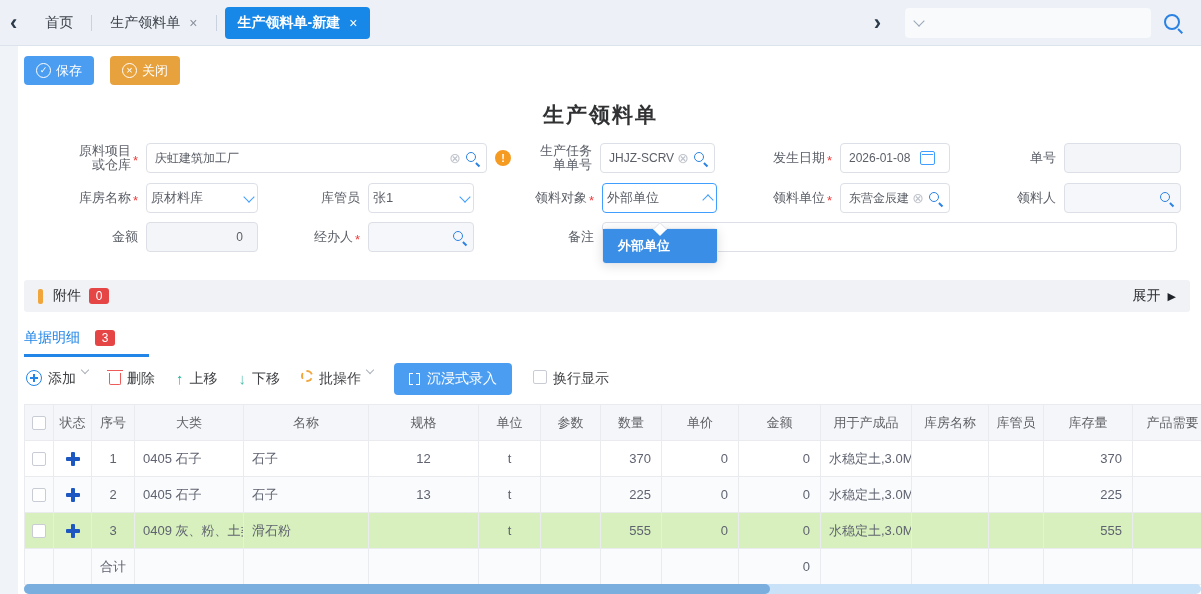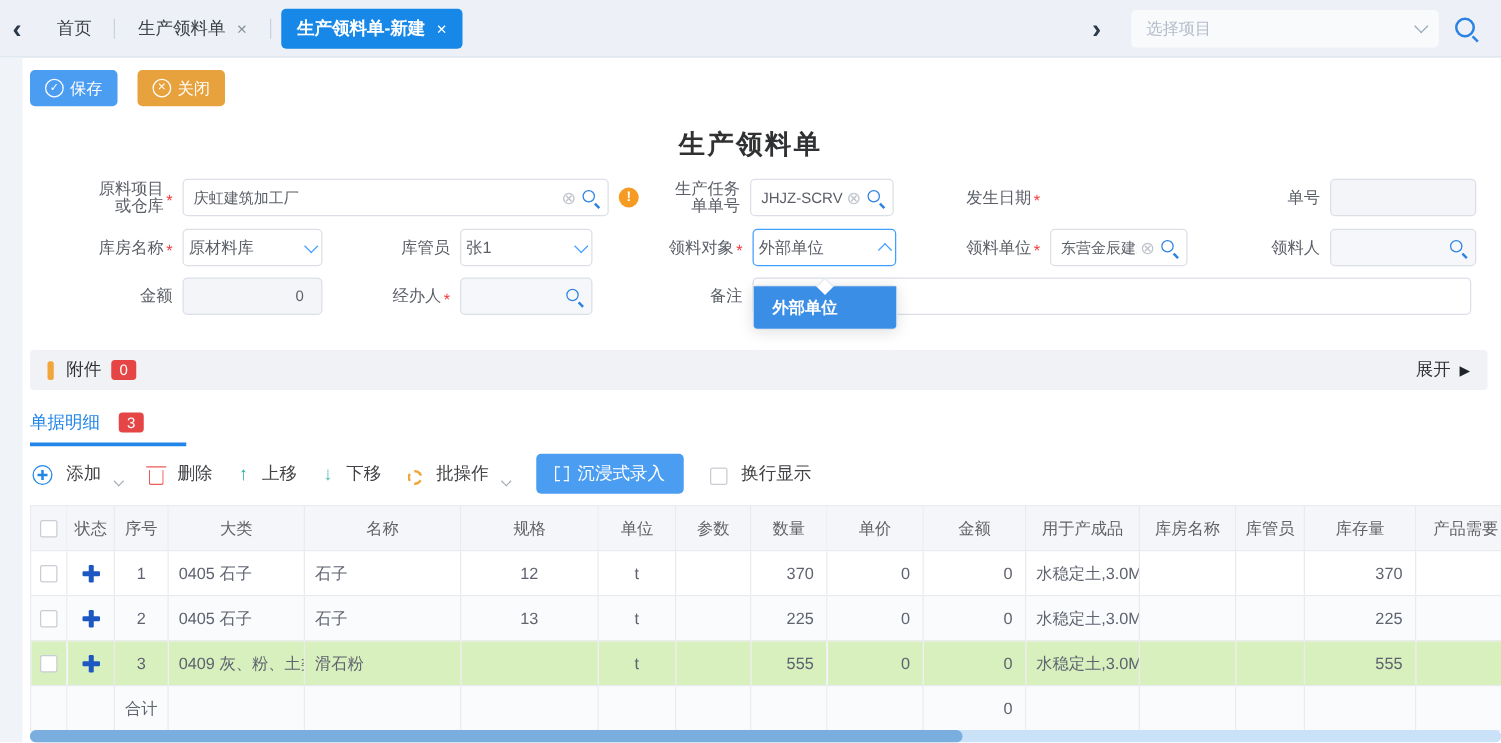--- a/index.html
+++ b/index.html
@@ -91,21 +91,21 @@
     text-align:center;margin-left:8px;line-height:14px}
   .expand{margin-left:auto;display:flex;align-items:center;gap:7px;font-size:14px;color:#303133;cursor:pointer}
   .expand-tri{font-size:11px;color:#1f2329}
   .expand-tri::before{content:"\25B6"}
   
   .detail-tab{position:absolute;left:24px;top:329px;display:inline-flex;align-items:center;gap:7px;
     padding:0 34px 7px 0;border-bottom:3px solid #2186e8;cursor:pointer}
   .detail-tab .dt-label{color:#2186e8;font-size:14px}
   
   .grid-toolbar{position:absolute;left:26px;top:362px;display:flex;align-items:center;gap:21px;height:34px}
-  .tool{display:flex;align-items:flex-end;gap:11px;font-size:14px;color:#404245;cursor:pointer}
+  .tool{display:flex;align-items:flex-start;gap:6px;font-size:14px;color:#404245;cursor:pointer}
   .icon-circle-plus{width:14px;height:14px;border:1.4px solid #2186e8;border-radius:50%;position:relative;flex:none}
   .icon-circle-plus::before{content:"";position:absolute;left:3px;top:6px;width:8px;height:1.6px;background:#2186e8}
   .icon-circle-plus::after{content:"";position:absolute;left:6.2px;top:3px;width:1.6px;height:8px;background:#2186e8}
   .icon-trash{position:relative;width:10px;height:11px;border:1.4px solid #ee5b5b;border-top:none;
     border-radius:0 0 2px 2px;margin-top:3px;flex:none}
   .icon-trash::before{content:"";position:absolute;top:-3px;left:-3px;width:16px;height:1.4px;background:#ee5b5b}
   .icon-arrow-up::before{content:"\2191";color:#2cb39e;font-size:15px;font-weight:bold}
   .icon-arrow-down::before{content:"\2193";color:#54c0ae;font-size:15px;font-weight:bold}
   .icon-gear{width:8px;height:8px;border:2.6px dashed #f0a63a;border-radius:50%;flex:none}
   .btn.immersive{background:#4b9df2;height:32px;padding:0 15px;font-size:14px;gap:7px}
@@ -146,21 +146,20 @@
     <span class="tab-lbl">生产领料单</span>
     <span class="tab-x">×</span>
   </span>
   <span class="tab-sep"></span>
   <span class="tab active">
     <span class="tab-lbl">生产领料单-新建</span>
     <span class="tab-x">×</span>
   </span>
   <span class="nav-chev fwd">›</span>
   <span class="proj-select">
-    <input placeholder="选择项目" style="">
     <span class="chev"></span>
   </span>
   <span class="icon-search big"></span>
 </div>
 
 <div class="left-gutter"></div>
 
 <div class="actionbar">
   <button class="btn save">
     <span class="icon-circle check"></span>
@@ -195,20 +194,24 @@
     <input value="JHJZ-SCRV" style="">
     <span class="icon-clear"></span>
     <span class="icon-search"></span>
   </span>
 </div>
 
 <div class="field" style="left:760px;top:143px">
   <span class="flabel" style="width:72px">
     <span>发生日期</span>
     <span class="star">*</span>
+  </span>
+  <span class="inp" style="width:110px">
+    <input value="2026-01-08" style="">
+    <span class="icon-calendar"></span>
   </span>
 </div>
 
 <div class="field" style="left:980px;top:143px">
   <span class="flabel" style="width:76px">
     <span>单号</span>
   </span>
   <span class="inp disabled" style="width:117px">
     <input disabled="" value="" style="">
   </span>

